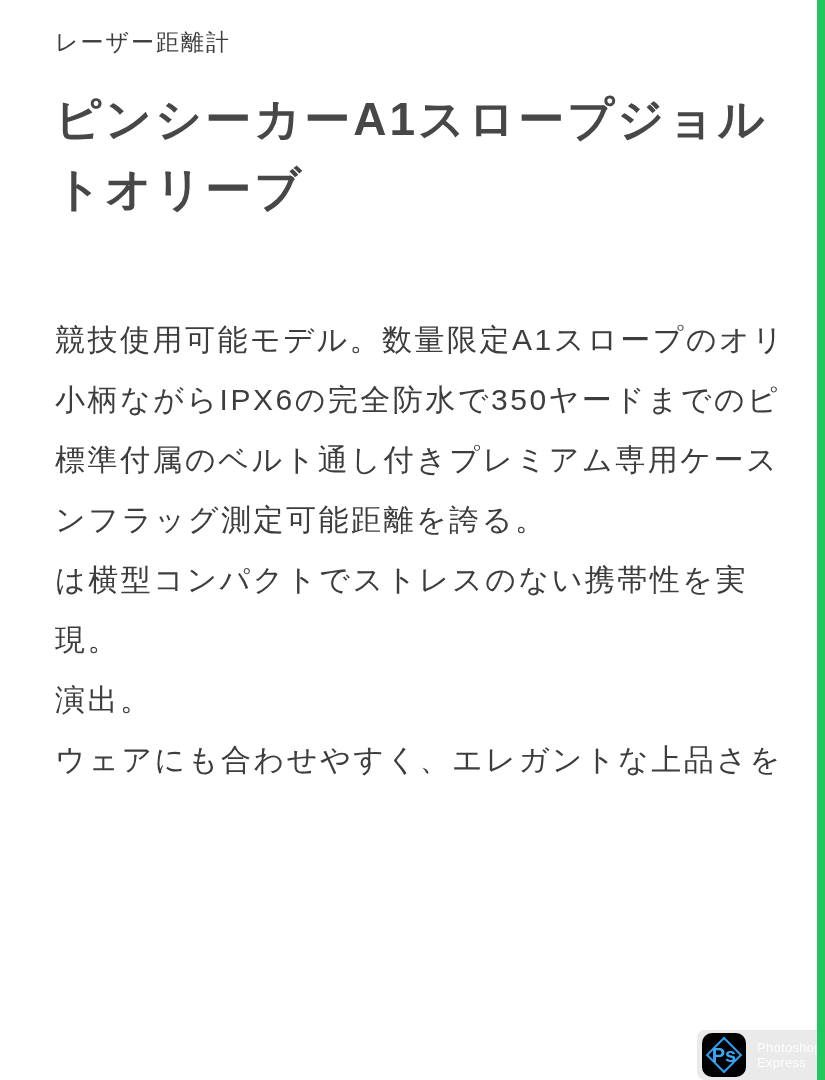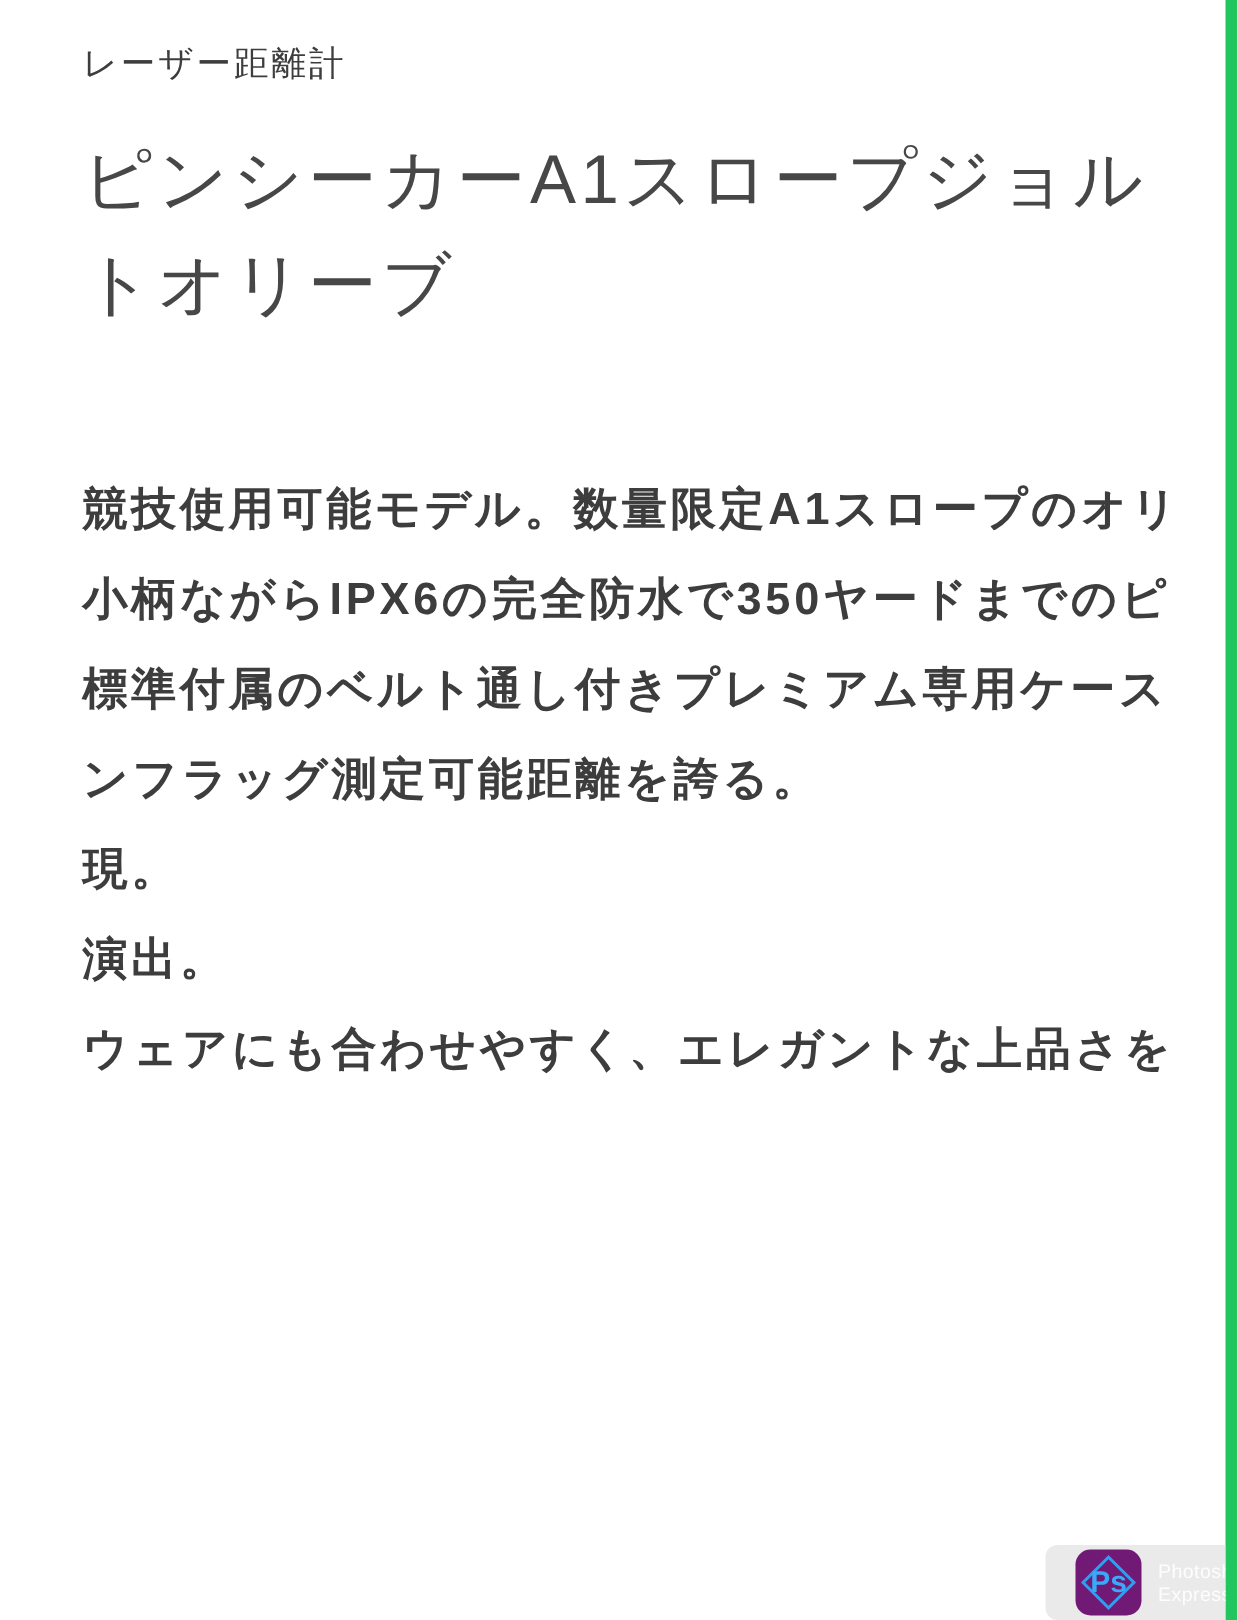--- a/index.html
+++ b/index.html
@@ -23,53 +23,52 @@
   .category {
     font-size: 23px;
     line-height: 30px;
     color: #3d3d3d;
     letter-spacing: 2px;
   }
   .title {
     margin: 27px 0 0 0;
     font-size: 46px;
     line-height: 70px;
-    font-weight: 400;
+    font-weight: 700;
     color: #474747;
     letter-spacing: 3px;
   }
   .title-line { white-space: nowrap; }
   .description {
     margin-top: 86px;
     font-size: 30px;
     line-height: 60px;
     color: #3d3d3d;
     letter-spacing: 2.5px;
-    font-weight: bold;
   }
   .desc-line { white-space: nowrap; }
 
   
   .watermark {
     position: absolute;
     right: 0;
     bottom: 0;
     width: 120px;
     height: 50px;
     background: #eaeaea;
     border-radius: 8px 0 0 8px;
     display: flex;
     align-items: center;
   }
   .ps-icon {
     position: relative;
     width: 44px;
     height: 44px;
-    margin-left: 20px;
-    background: #701a75;
+    margin-left: 5px;
+    background: #000000;
     border-radius: 10px;
     flex: 0 0 auto;
   }
   .ps-diamond {
     position: absolute;
     left: 9px;
     top: 9px;
     width: 22px;
     height: 22px;
     border: 2px solid #2b9ff0;
@@ -104,20 +103,21 @@
     <div class="category">レーザー距離計</div>
     <h1 class="title">
         <div class="title-line">ピンシーカーA1スロープジョル</div>
         <div class="title-line">トオリーブ</div>
       </h1>
     <div class="description">
         <div class="desc-line">競技使用可能モデル。数量限定A1スロープのオリ</div>
         <div class="desc-line">小柄ながらIPX6の完全防水で350ヤードまでのピ</div>
         <div class="desc-line">標準付属のベルト通し付きプレミアム専用ケース</div>
         <div class="desc-line">ンフラッグ測定可能距離を誇る。</div>
+        <div class="desc-line">は横型コンパクトでストレスのない携帯性を実</div>
         <div class="desc-line">現。</div>
         <div class="desc-line">演出。</div>
         <div class="desc-line">ウェアにも合わせやすく、エレガントな上品さを</div>
       </div>
   </div>
 
   <div class="watermark">
     <div class="ps-icon">
       <span class="ps-diamond"></span>
       <span class="ps-label">Ps</span>

